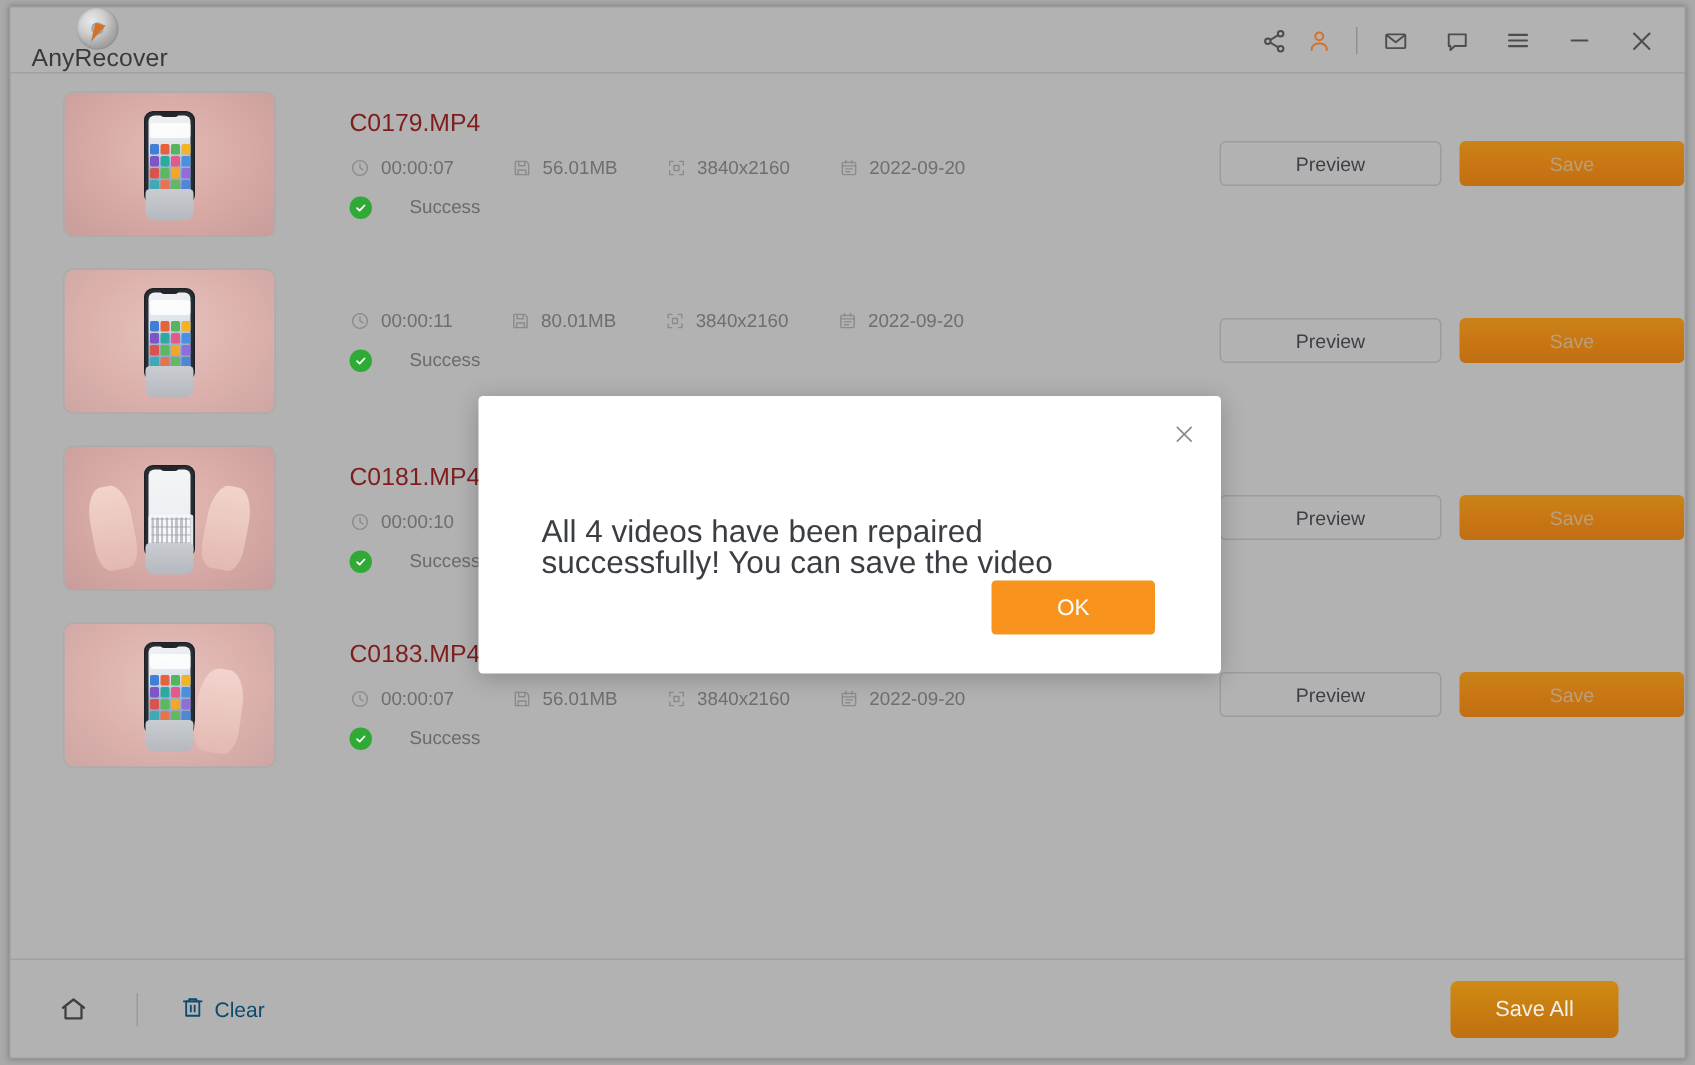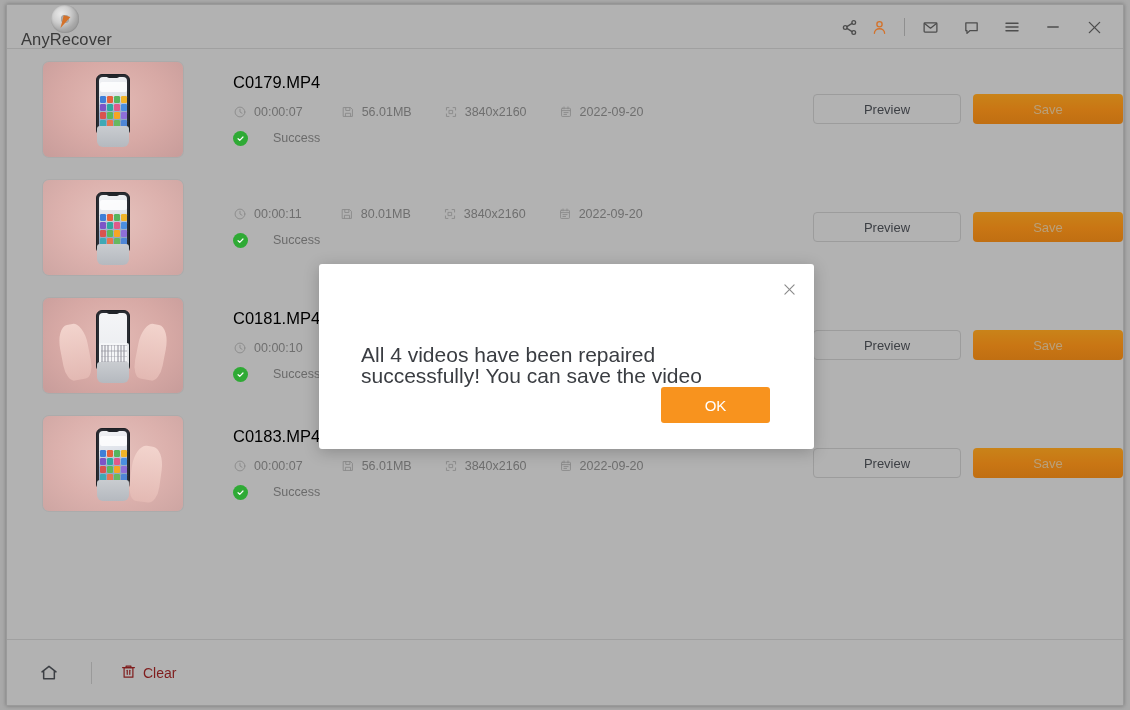--- a/index.html
+++ b/index.html
@@ -177,21 +177,21 @@
   .hand-r { right: 18px; top: 26px; transform: rotate(11deg); }
   .hand-single { right: 22px; top: 30px; width: 30px; transform: rotate(8deg); }
 
   .file-info {
     margin-left: 50px;
     flex: 1 1 auto;
     min-width: 0;
   }
   .file-name {
     font-size: 16.5px;
-    color: #000000;
+    color: #7f1d1d;
     margin-bottom: 13px;
   }
   .meta-row {
     display: flex;
     align-items: center;
     gap: 0;
     margin-bottom: 12px;
   }
   .meta-item {
     display: flex; align-items: center; gap: 7px;
@@ -258,21 +258,21 @@
     color: #3c3f44;
     cursor: pointer;
   }
   .foot-sep {
     width: 1px; height: 22px;
     background: #9a9a9a;
     margin: 0 28px;
   }
   #clear-button {
     display: flex; align-items: center; gap: 6px;
-    color: #7f1d1d;
+    color: #0c4a6e;
     font-size: 14px;
     cursor: pointer;
   }
   #save-all-button {
     position: absolute;
     right: 44px;
     width: 112px; height: 38px;
     border: none;
     border-radius: 5px;
     background: linear-gradient(180deg, #cf8a14 0%, #c87d11 50%, #bf700f 100%);
@@ -772,20 +772,21 @@
             <path d="M8.6 6.4V4.4h6.8v2"></path>
             <path d="M5.8 6.4h12.4V20H5.8z"></path>
             <line x1="10.2" y1="10.4" x2="10.2" y2="16"></line>
             <line x1="13.8" y1="10.4" x2="13.8" y2="16"></line>
           </svg>
         </span>
         <span>Clear</span>
       </span>
     </div>
 
+    <button id="save-all-button">Save All</button>
   </div>
 
   <div id="modal-dialog">
     <span id="modal-close">
       <svg width="17" height="17" viewBox="0 0 24 24" fill="none" stroke="currentColor" stroke-width="1.6" stroke-linecap="round">
         <line x1="5.5" y1="5.5" x2="18.5" y2="18.5"></line>
           <line x1="18.5" y1="5.5" x2="5.5" y2="18.5"></line>
       </svg>
     </span>
     <div id="modal-message">All 4 videos have been repaired successfully! You can save the video</div>

